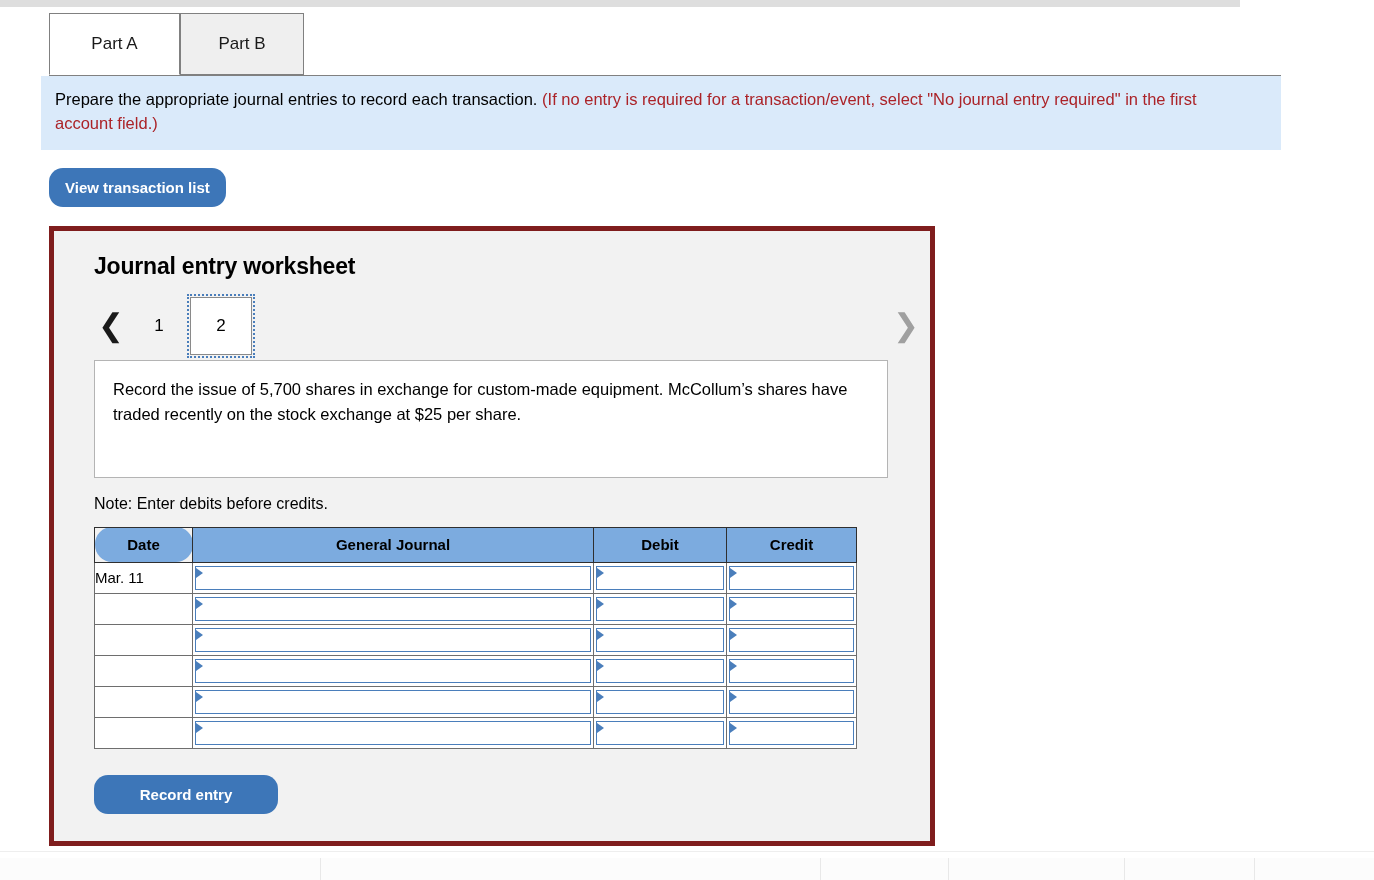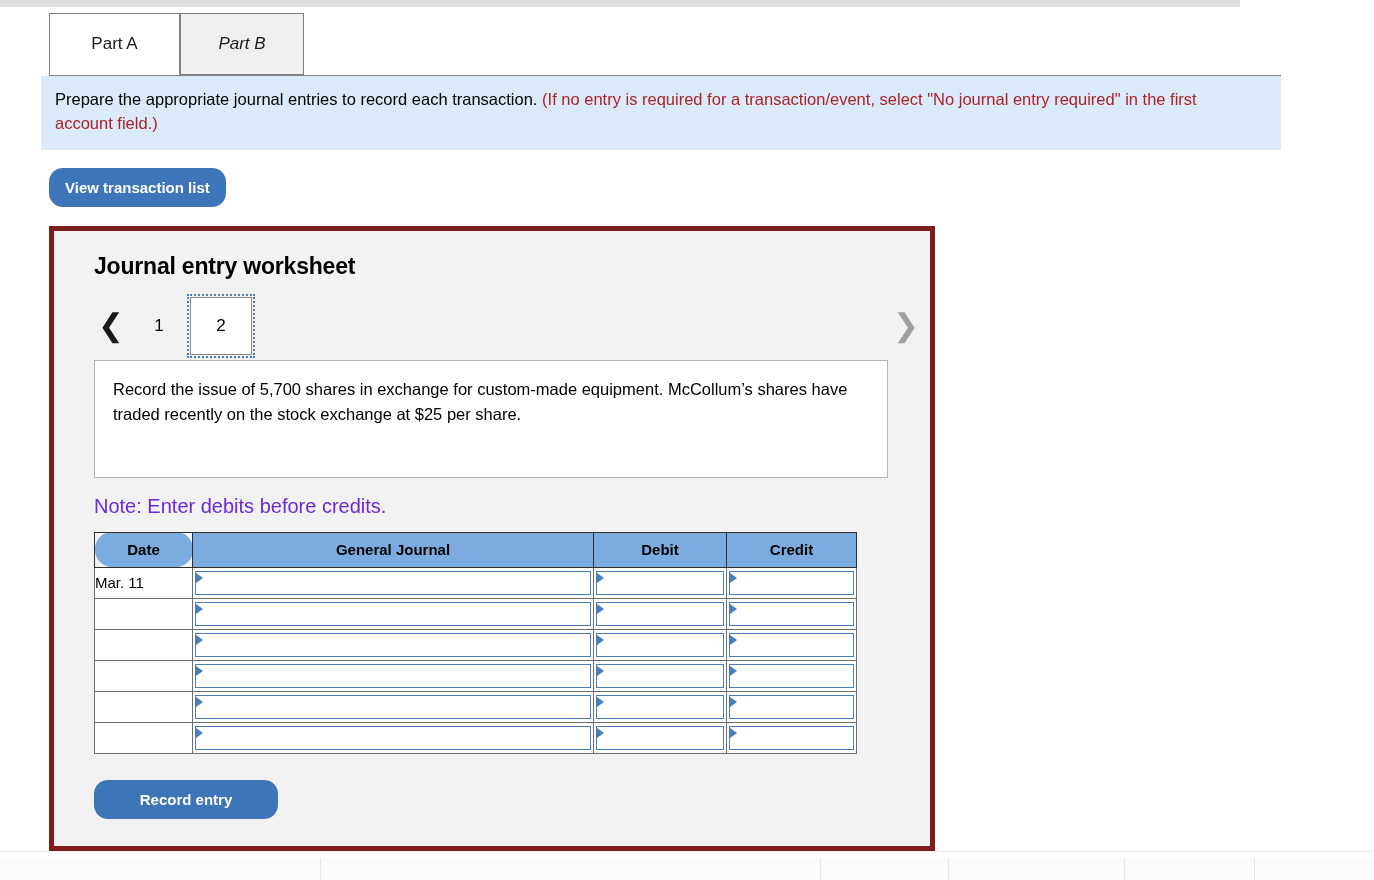--- a/index.html
+++ b/index.html
@@ -62,21 +62,20 @@
     background: #ffffff;
     border-bottom: 1px solid #ffffff;
     z-index: 3;
   }
   .tab.inactive {
     left: 139px;
     width: 124px;
     background: #efefef;
     border-bottom: 1px solid #808080;
     z-index: 2;
-    font-style: italic;
   }
   .tabstrip-line {
     position: absolute;
     left: 8px;
     right: 0;
     bottom: 0;
     height: 1px;
     background: #808080;
     z-index: 1;
   }
@@ -168,22 +167,22 @@
     background: #ffffff;
     border: 1px solid #b4b4b4;
     width: 794px;
     box-sizing: border-box;
     padding: 16px 18px 24px 18px;
     font-size: 16.5px;
     line-height: 1.5;
     min-height: 118px;
   }
   .note {
-    color: #6d28d9;
-    font-size: 20px;
+    color: #000000;
+    font-size: 16px;
     margin: 17px 0 14px 0;
   }
 
   
   table.journal {
     border-collapse: collapse;
     width: 750px;
     table-layout: fixed;
   }
   table.journal th {

